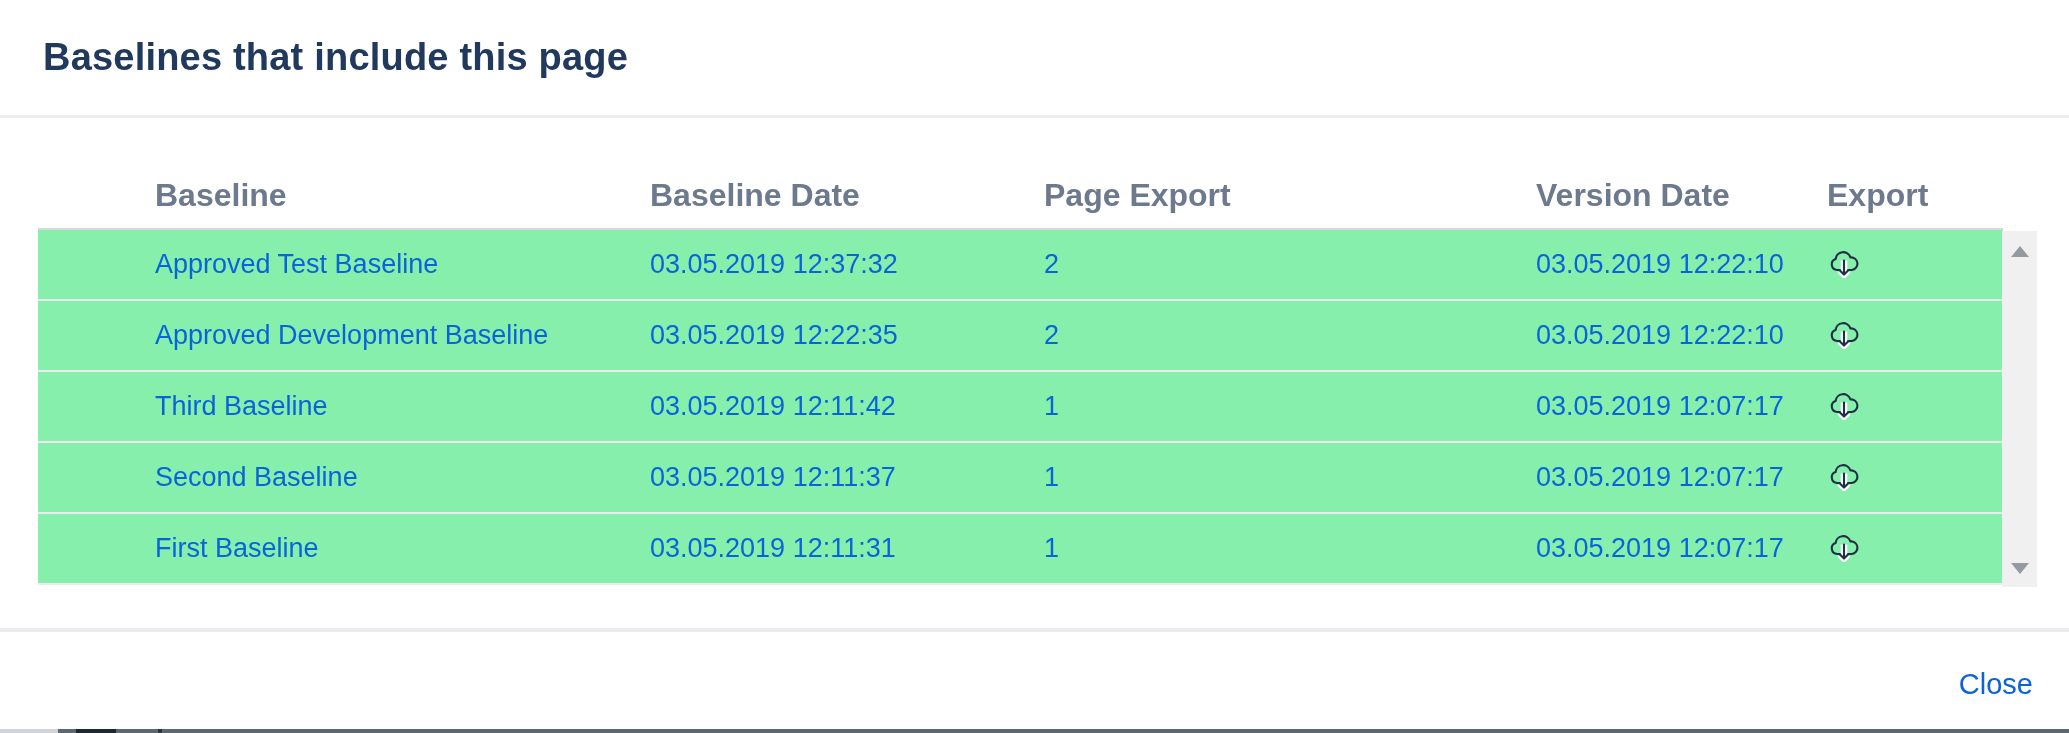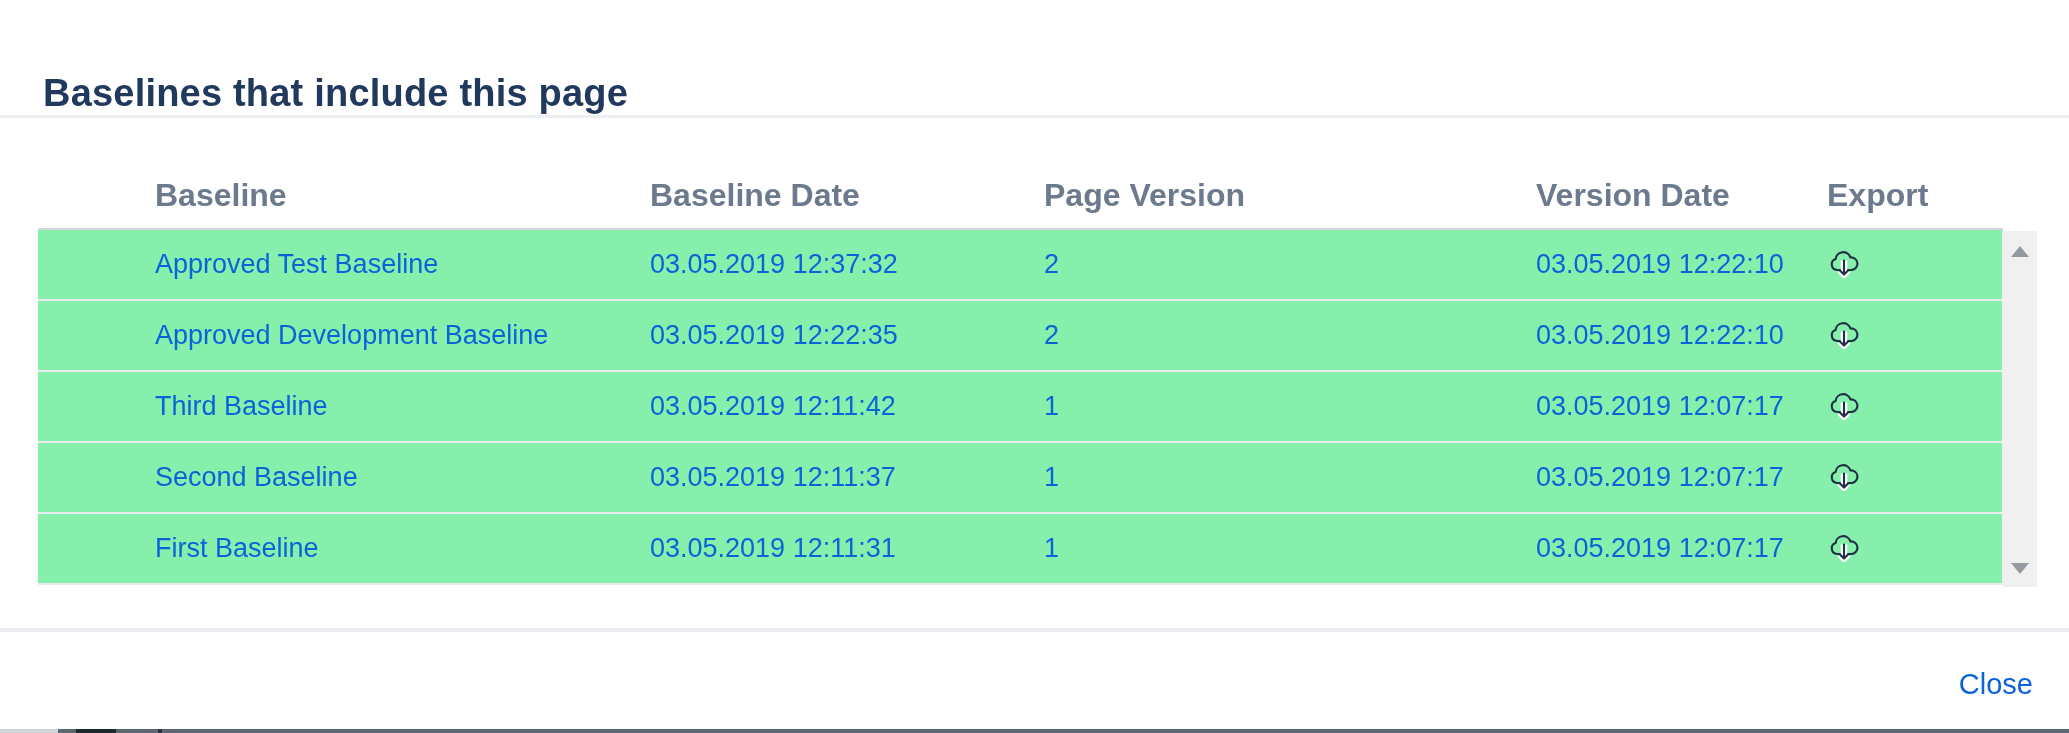--- a/index.html
+++ b/index.html
@@ -9,21 +9,21 @@
     background: #ffffff;
     overflow: hidden;
     font-family: "Liberation Sans", "DejaVu Sans", sans-serif;
     -webkit-font-smoothing: antialiased;
   }
 
   
   .modal-header {
     position: absolute; left: 0; top: 0; width: 100%; height: 115px;
     border-bottom: 3px solid #eceef1;
-    display: flex; align-items: flex-end;
+    display: flex; align-items: center;
     background: #fff;
   }
   .modal-title {
     margin-left: 43px;
     font-size: 38px; font-weight: 700; color: #21395d;
     letter-spacing: 0.2px;
   }
 
   
   .table-area {
@@ -95,21 +95,21 @@
 
 <div class="modal-header">
   <div class="modal-title">Baselines that include this page</div>
 </div>
 
 <div class="table-area">
 
   <div class="thead">
     <div class="th c1">Baseline</div>
     <div class="th c2">Baseline Date</div>
-    <div class="th c3">Page Version</div>
+    <div class="th c3">Page Export</div>
     <div class="th c4">Version Date</div>
     <div class="th c5">Export</div>
   </div>
 
   <div class="tbody">
 
     <div class="tr">
       <div class="td c1"><a>Approved Test Baseline</a></div>
       <div class="td c2"><a>03.05.2019 12:37:32</a></div>
       <div class="td c3"><a>2</a></div>

